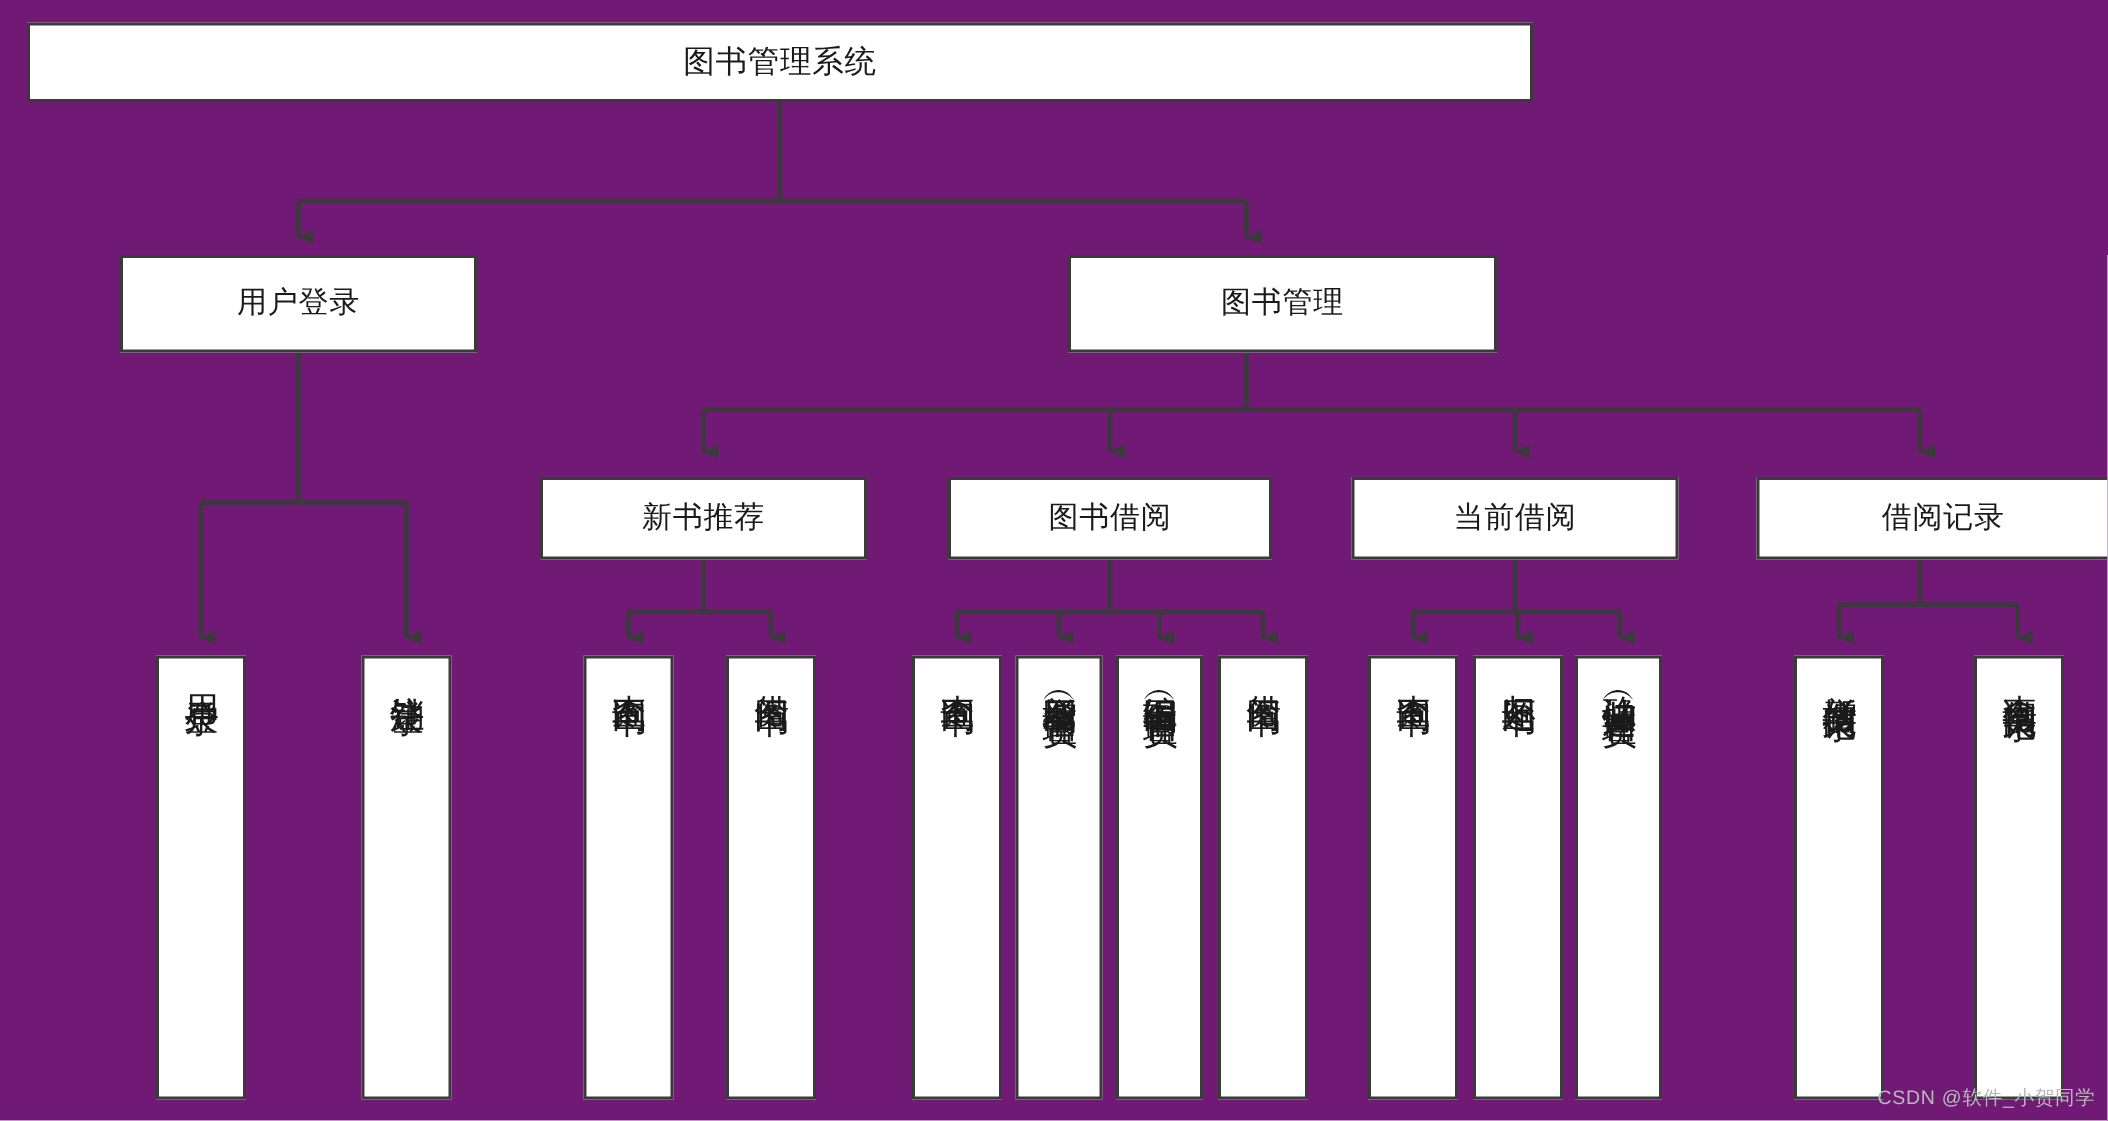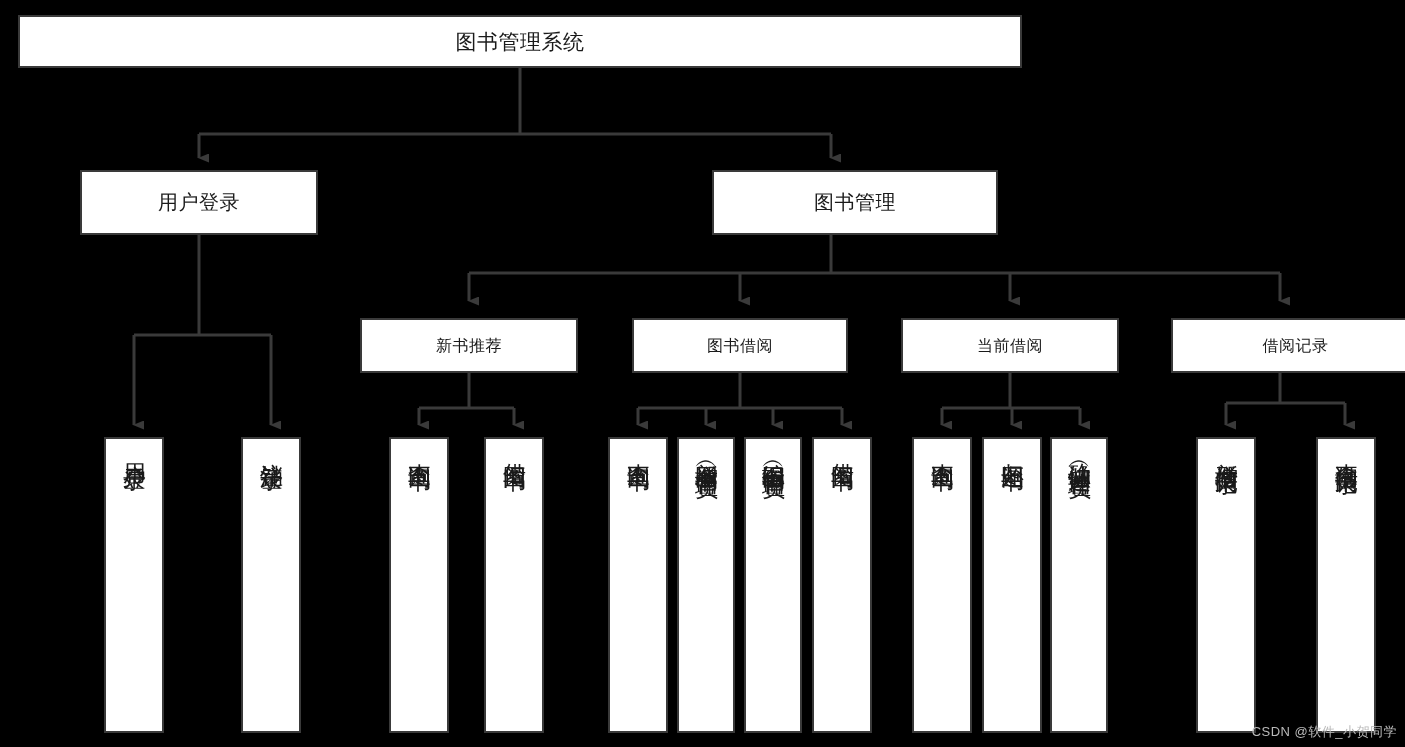--- a/index.html
+++ b/index.html
@@ -7,21 +7,21 @@
     padding: 0;
     background: #ffffff;
   }
   body {
     font-family: "Liberation Sans", "DejaVu Sans", sans-serif;
   }
   #diagram-canvas {
     position: relative;
     width: 1405px;
     height: 747px;
-    background: #000000;
+    background: #701a75;
     overflow: hidden;
   }
   #edge-layer {
     position: absolute;
     left: 0;
     top: 0;
     width: 1405px;
     height: 747px;
     pointer-events: none;
   }
@@ -42,21 +42,21 @@
     line-height: 1.12;
     letter-spacing: 0.5px;
   }
   .node.root .label {
     font-size: 21px;
   }
   .node.level1 .label {
     font-size: 20px;
   }
   .node.level2 .label {
-    font-size: 16px;
+    font-size: 20px;
   }
   
   .node.leaf {
     align-items: flex-start;
     justify-content: center;
     padding-top: 6px;
   }
   .node.leaf .label {
     writing-mode: vertical-rl;
     text-orientation: upright;

